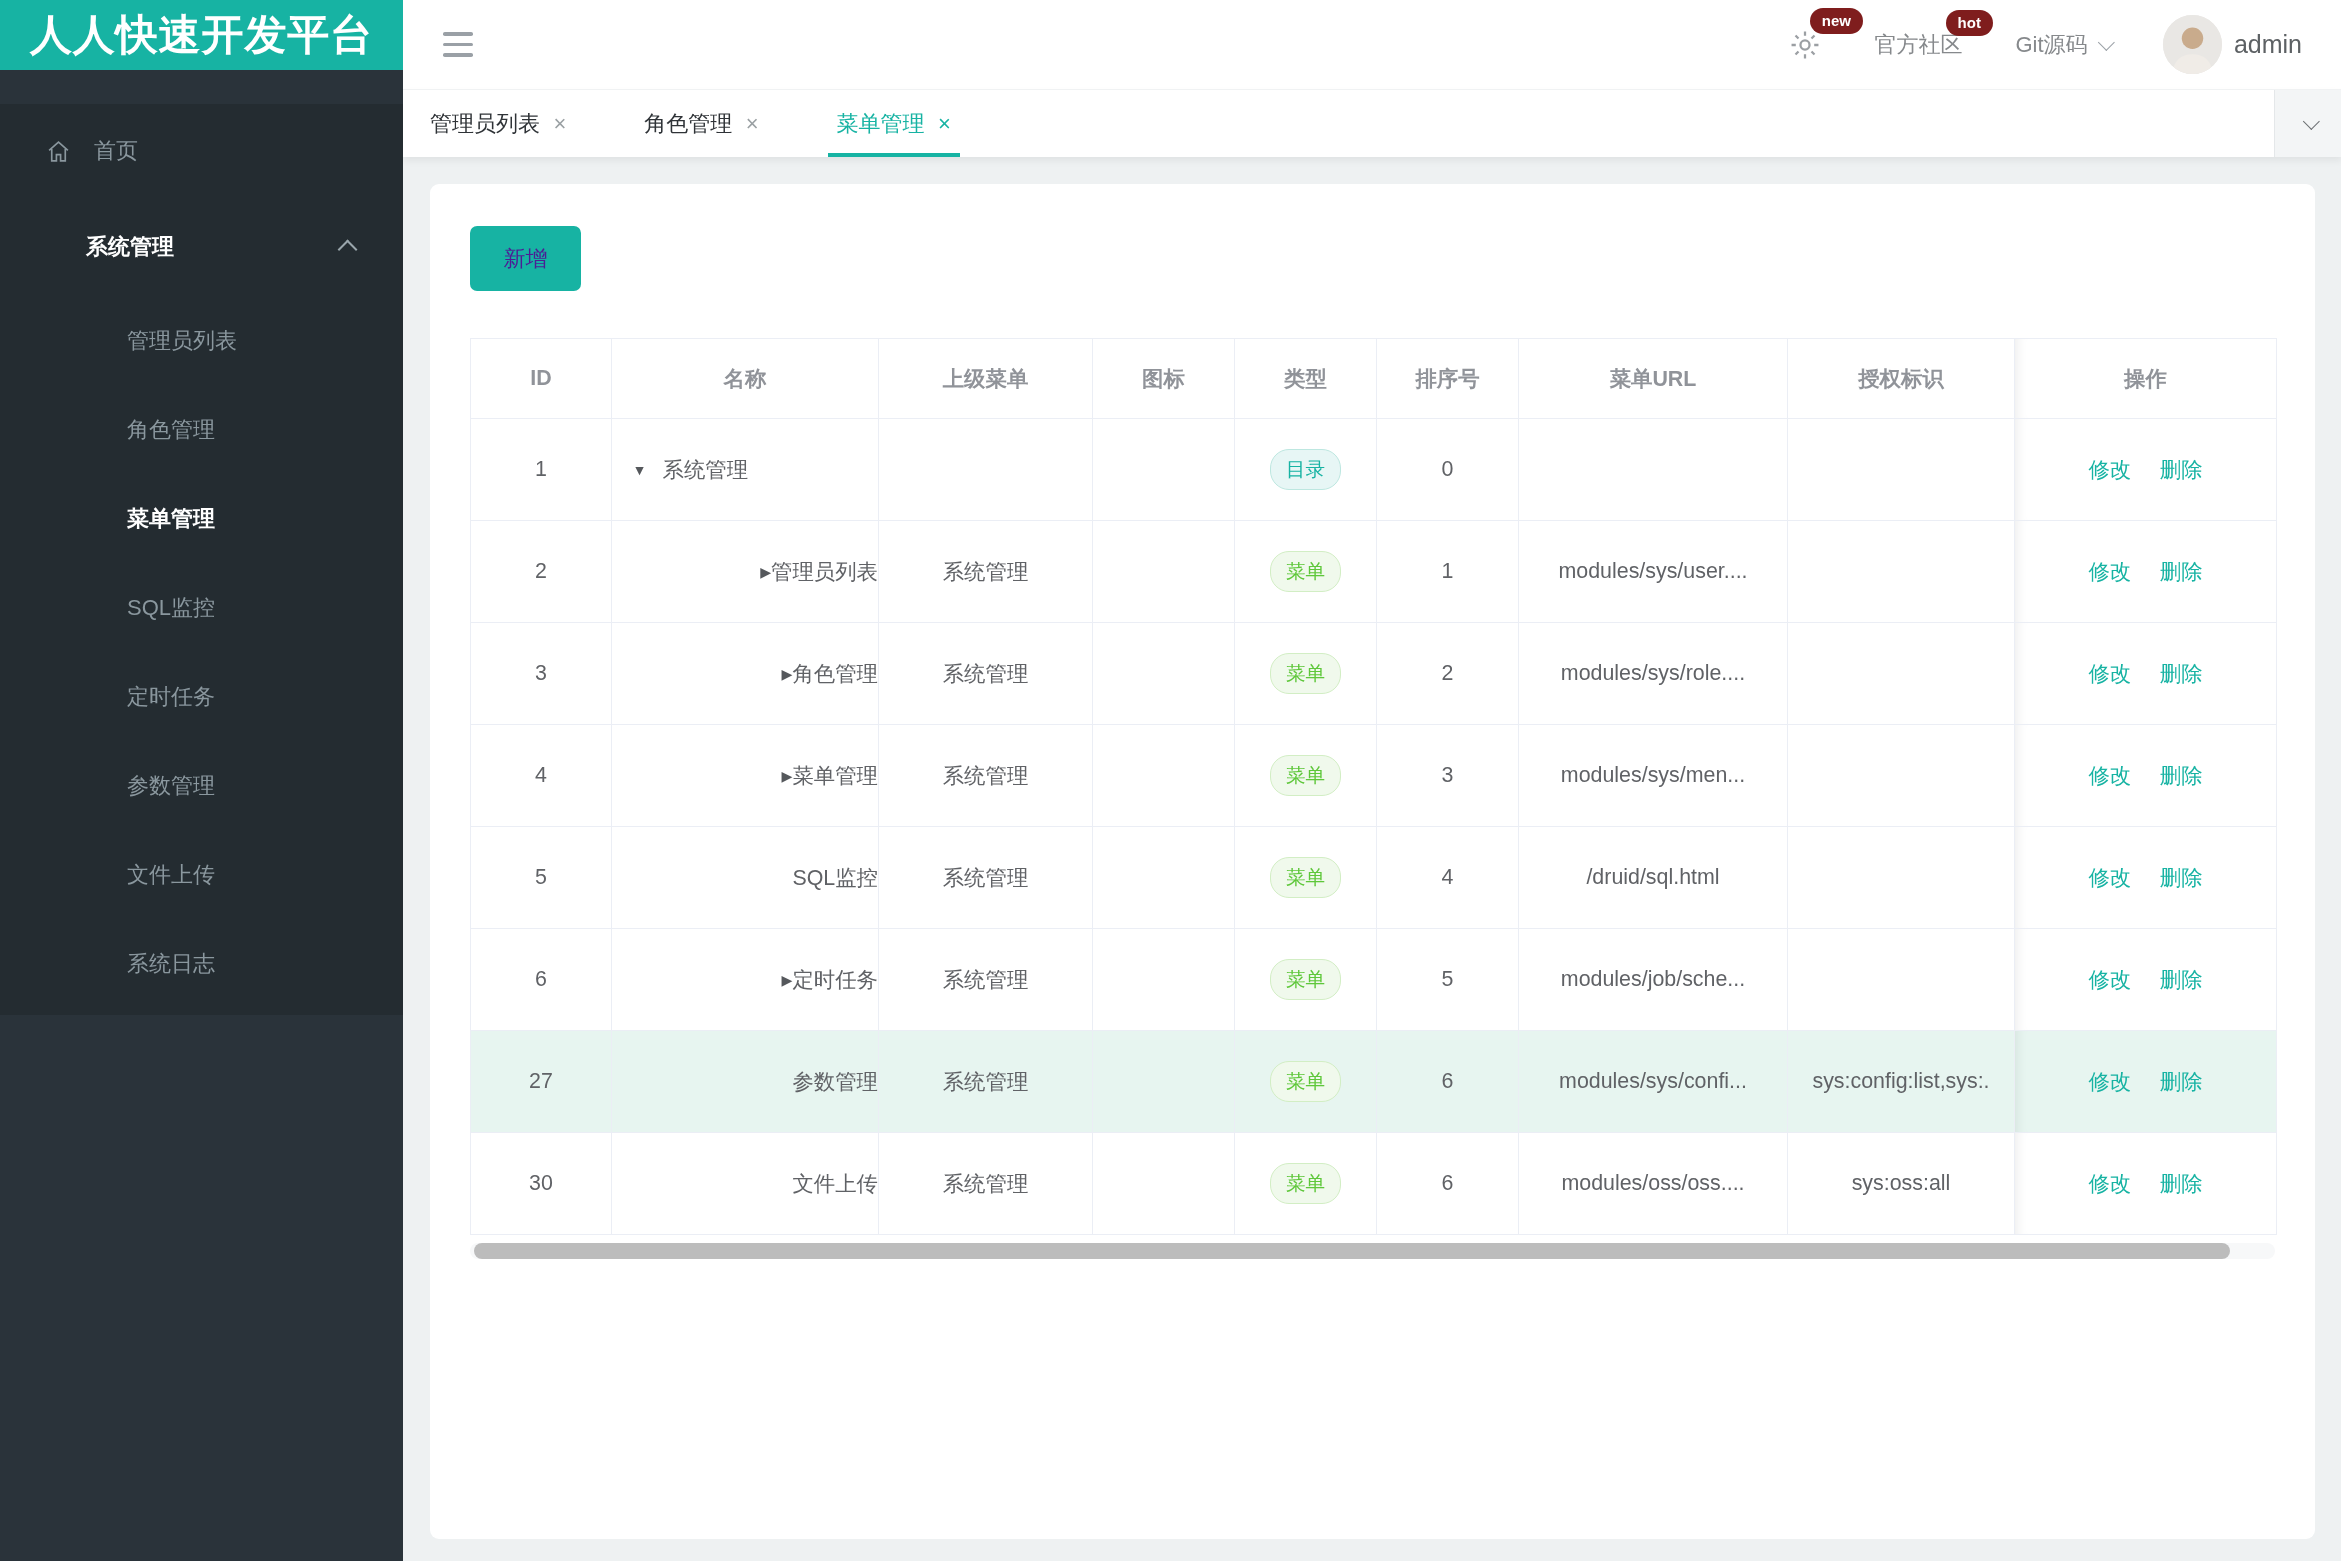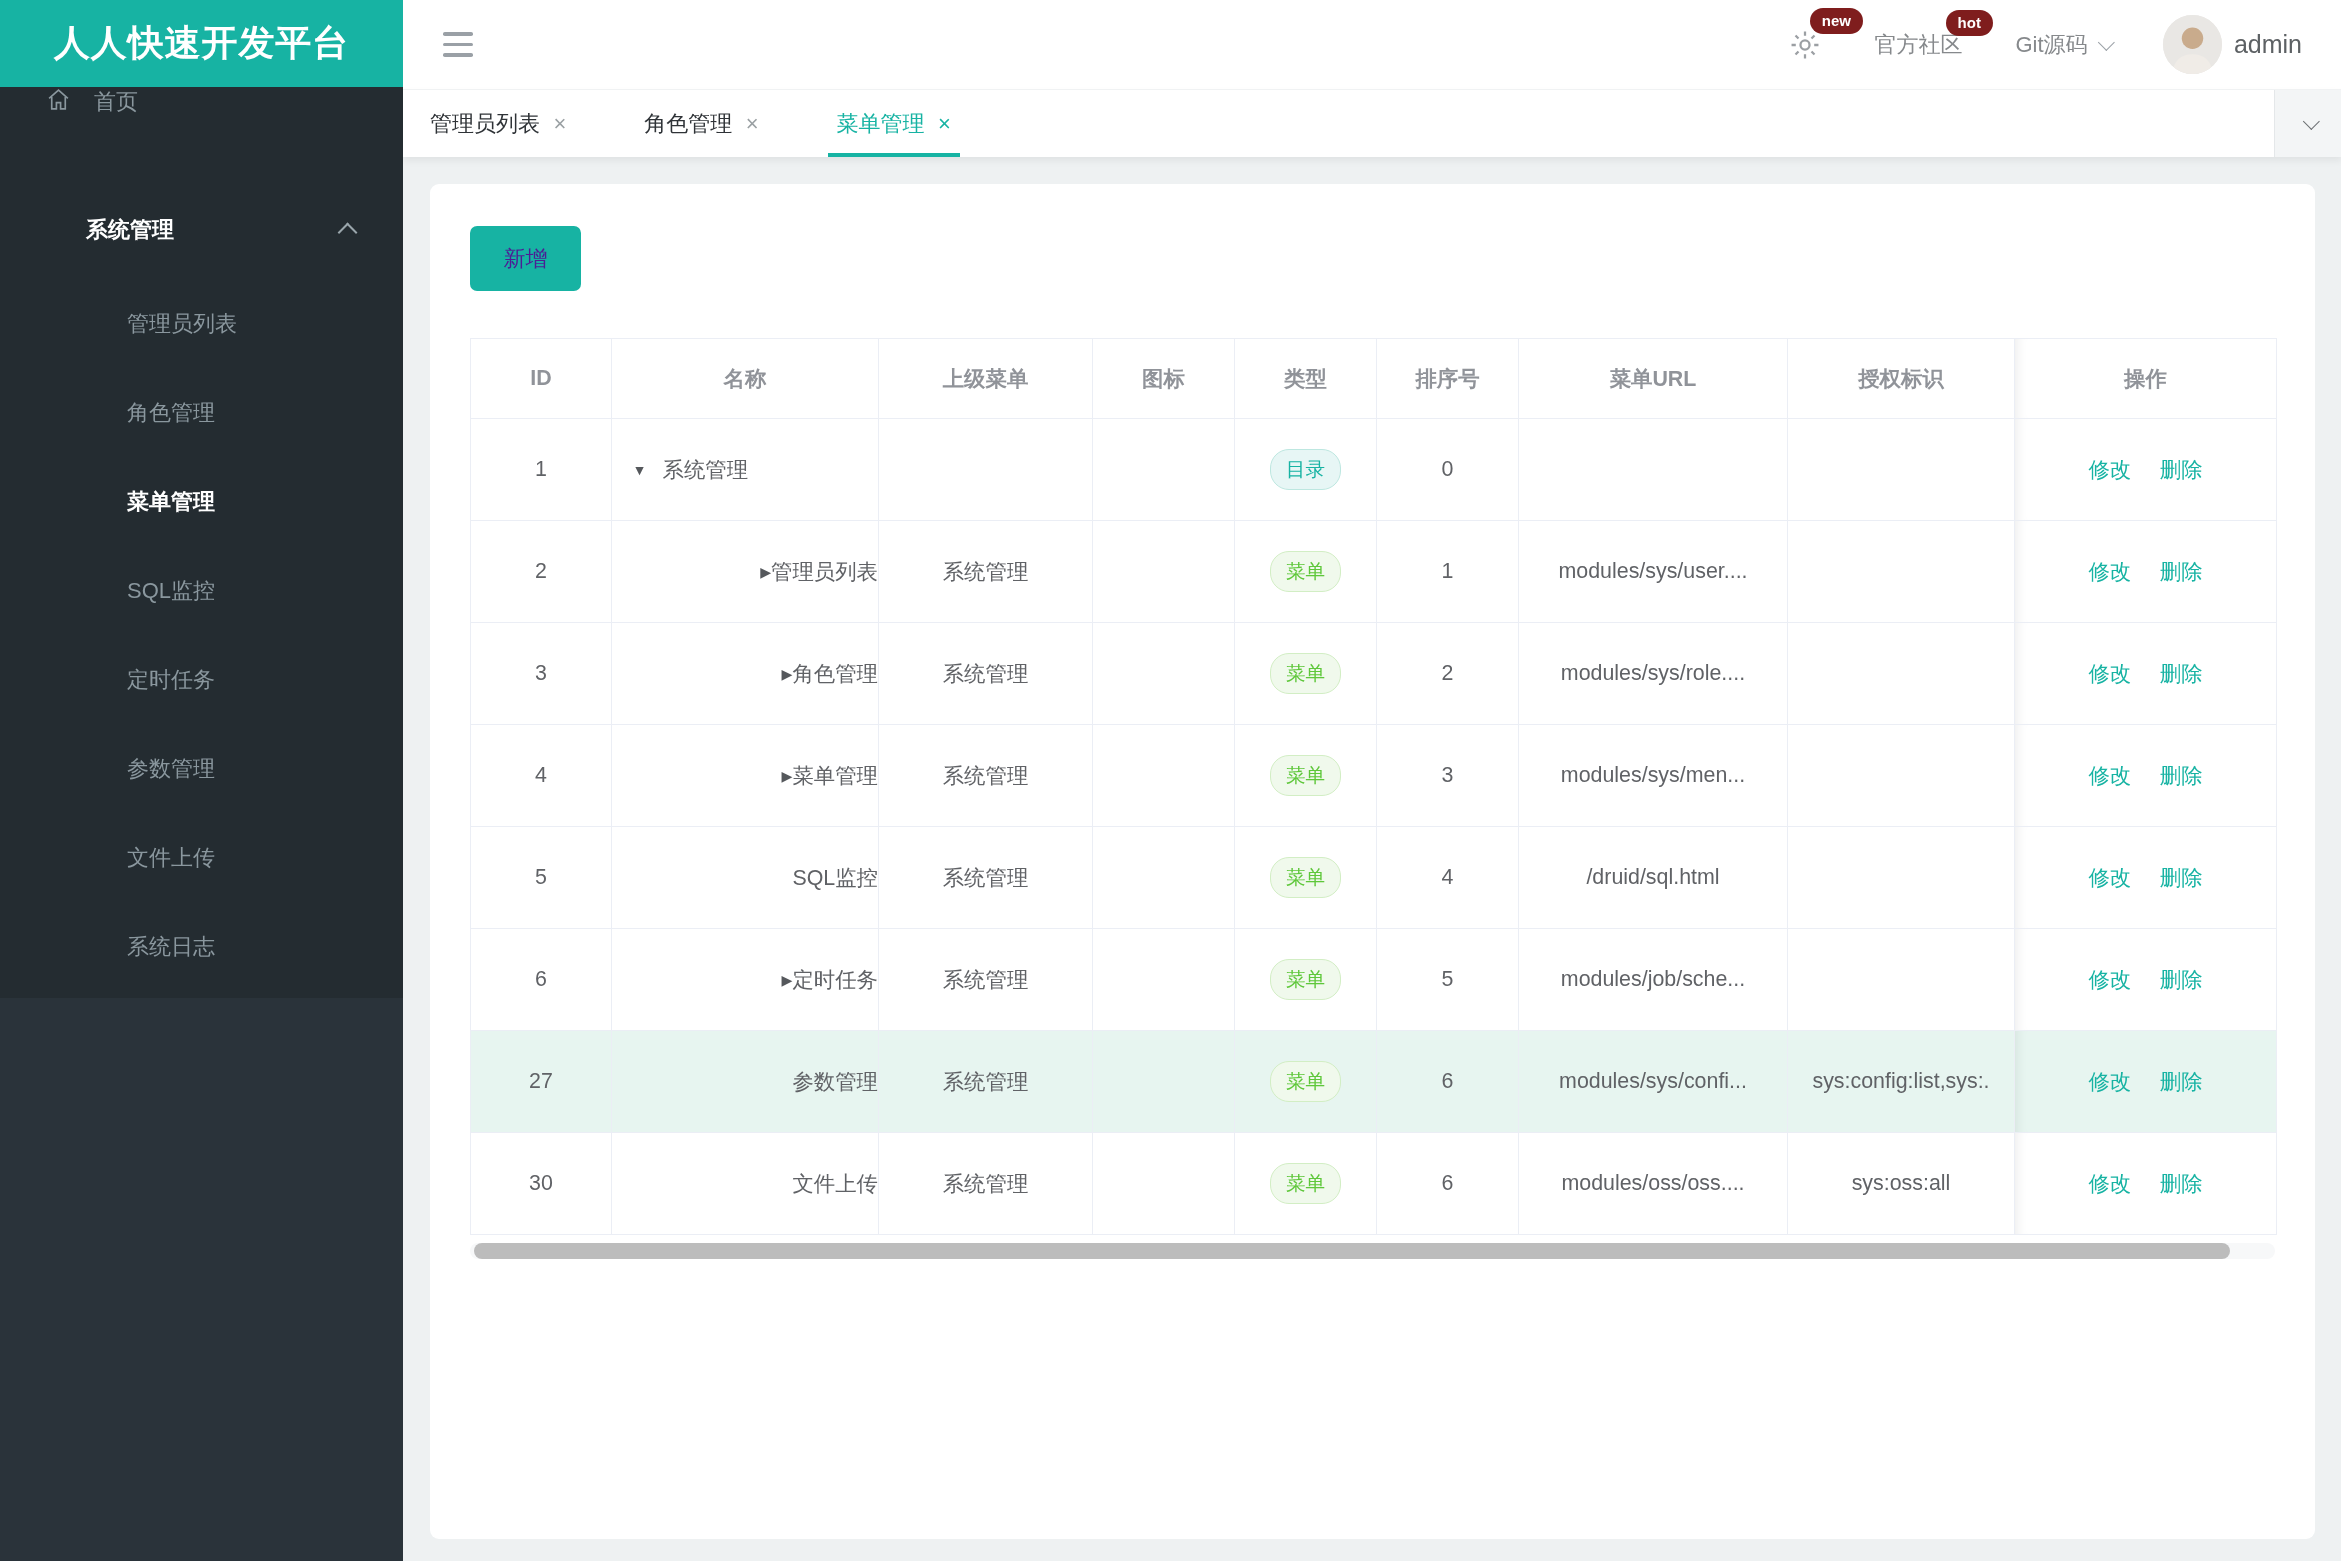--- a/index.html
+++ b/index.html
@@ -2,26 +2,26 @@
 <html style="font-size:14.2px"><head>
 <meta charset="utf-8">
 <style>
   * { margin:0; padding:0; box-sizing:border-box; }
   html,body { width:2342px; height:1562px; overflow:hidden;
     font-family:"Liberation Sans","DejaVu Sans",sans-serif; background:#eef1f2; }
 
   
   .sidebar { position:fixed; left:0; top:0; width:403px; height:100%;
     background:#2a333a; z-index:5; }
-  .logo { height:87px; background:#17b3a3; color:#fff; font-size:36px;
+  .logo { height:70px; background:#17b3a3; color:#fff; font-size:42px;
     font-weight:bold; display:flex; align-items:center; justify-content:center;
     letter-spacing:0.9px; }
   .menu-block { background:#242c31; padding-bottom:7.1px; }
-  .side-home { height:94px; display:flex; align-items:flex-start; gap:23px;
-    padding-left:46px; color:#8a979e; font-size:22px; cursor:pointer; }
+  .side-home { height:94px; display:flex; align-items:center; gap:23px;
+    padding-left:46px; color:#8a979e; font-size:22px; cursor:pointer;margin-top:34px; }
   .side-home svg { flex:0 0 auto; }
   .side-group-header { height:98px; display:flex; align-items:center;
     justify-content:space-between; padding:0 46px 0 86px; color:#ffffff;
     font-size:22px; font-weight:bold; cursor:pointer; }
   .chev-up { width:14.2px; height:14.2px; border-left:2.7px solid #9aa6ac;
     border-top:2.7px solid #9aa6ac; transform:rotate(45deg) translateY(3.6px); }
   .side-item { height:89px; line-height:89px; padding-left:127px;
     color:#8a979e; font-size:22px; cursor:pointer; white-space:nowrap; }
   .side-item.active { color:#ffffff; font-weight:bold; }
 

